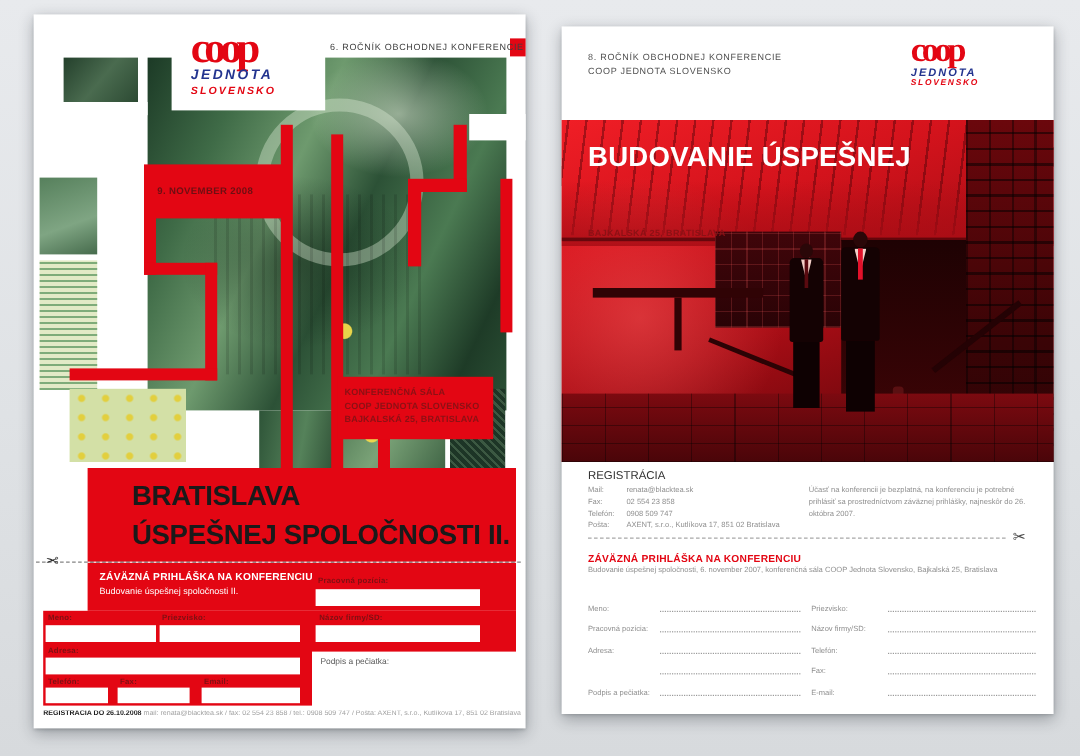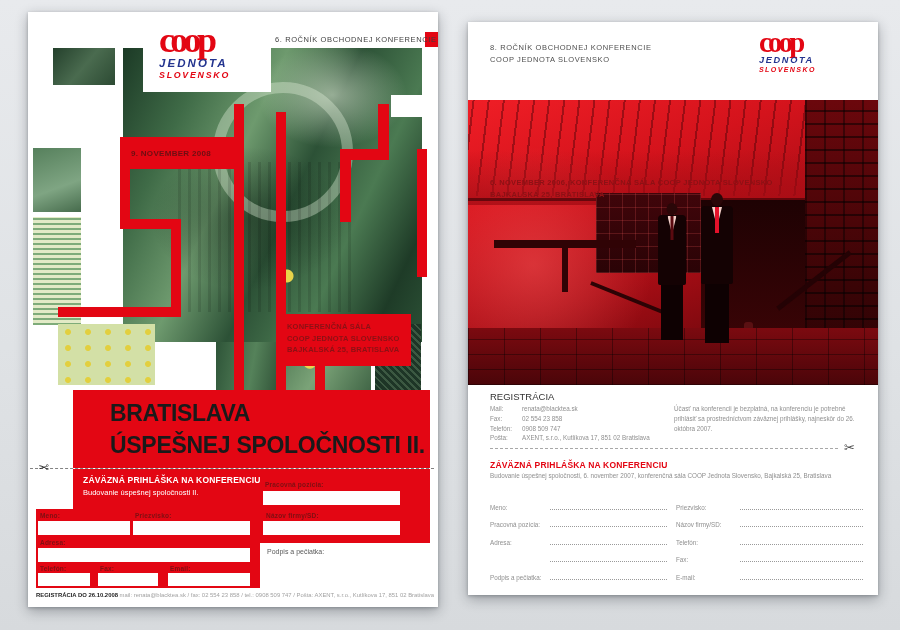--- a/index.html
+++ b/index.html
@@ -123,21 +123,21 @@
     <div class="tile" style="left:5px;top:205px;width:48px;height:108px;background:repeating-linear-gradient(0deg,rgba(60,130,70,.6) 0 2px,transparent 2px 5px),#e2eac6;"></div>
     <div class="tile" style="left:30px;top:312px;width:97px;height:61px;background:radial-gradient(circle 3px,#e2cf3e 0 2.5px,transparent 3.5px) 0 0/20px 16px,#d3e0a6;"></div>
     <div class="tile" style="left:188px;top:330px;width:66px;height:88px;background:linear-gradient(100deg,#2e5438,#55825a 50%,#24422c);"></div>
     <div class="tile" style="left:253px;top:312px;width:90px;height:91px;background:radial-gradient(circle 8px at 32% 42%,#ead54e 0 6px,transparent 7px),linear-gradient(120deg,#476f4c,#7ba378 45%,#35593c);"></div>
     <div class="tile" style="left:347px;top:312px;width:46px;height:68px;background:repeating-linear-gradient(45deg,rgba(130,170,130,.3) 0 2px,transparent 2px 5px),#1d3526;"></div>
     <div class="gap" style="left:25px;top:73px;width:70px;height:11px;"></div>
     <div class="gap" style="left:363px;top:83px;width:47px;height:22px;"></div>
 
     <div class="maze" style="left:397px;top:20px;width:13px;height:15px;"></div>
     <div class="maze" style="left:206px;top:92px;width:10px;height:286px;"></div>
-    <div class="badge" style="left:92px;top:125px;width:115px;height:32px;">
+    <div class="badge" style="left:92px;top:125px;width:115px;height:45px;">
       <span>9. NOVEMBER 2008</span>
     </div>
     <div class="maze" style="left:92px;top:153px;width:10px;height:64px;"></div>
     <div class="maze" style="left:92px;top:207px;width:61px;height:10px;"></div>
     <div class="maze" style="left:143px;top:207px;width:10px;height:98px;"></div>
     <div class="maze" style="left:30px;top:295px;width:123px;height:10px;"></div>
     <div class="maze" style="left:248px;top:100px;width:10px;height:278px;"></div>
     <div class="maze" style="left:350px;top:92px;width:11px;height:56px;"></div>
     <div class="maze" style="left:312px;top:137px;width:49px;height:11px;"></div>
     <div class="maze" style="left:312px;top:148px;width:11px;height:62px;"></div>
@@ -242,22 +242,22 @@
       </div>
       <div class="man" style="left:227px;top:93px;width:44px;height:150px;">
         <div class="head" style="top:0;width:12px;height:13px;"></div>
         <div class="body" style="top:13px;width:32px;height:78px;"></div>
         <div class="shirt" style="top:14px;width:10px;height:20px;"></div>
         <div class="tie" style="top:14px;width:4px;height:26px;background:#e3112a;"></div>
         <div class="legs" style="top:91px;width:24px;height:59px;"></div>
       </div>
 
       <div class="photo-title">
-      </div>
-      <div class="photo-sub" style="top:78px;">6. NOVEMBER 2006, KONFERENČNÁ SÁLA COOP JEDNOTA SLOVENSKO</div>
+        <div>BUDOVANIE ÚSPEŠNEJ</div>
+      </div>
       <div class="photo-sub" style="top:90px;">BAJKALSKÁ 25, BRATISLAVA</div>
     </div>
 
     <div class="abs reg-head" style="left:22px;top:369px;">REGISTRÁCIA</div>
     <div class="abs" style="left:22px;top:382px;width:180px;">
       <div class="reg-row">
         <span class="lbl">Mail:</span>
         <span>renata@blacktea.sk</span>
       </div>
       <div class="reg-row">

